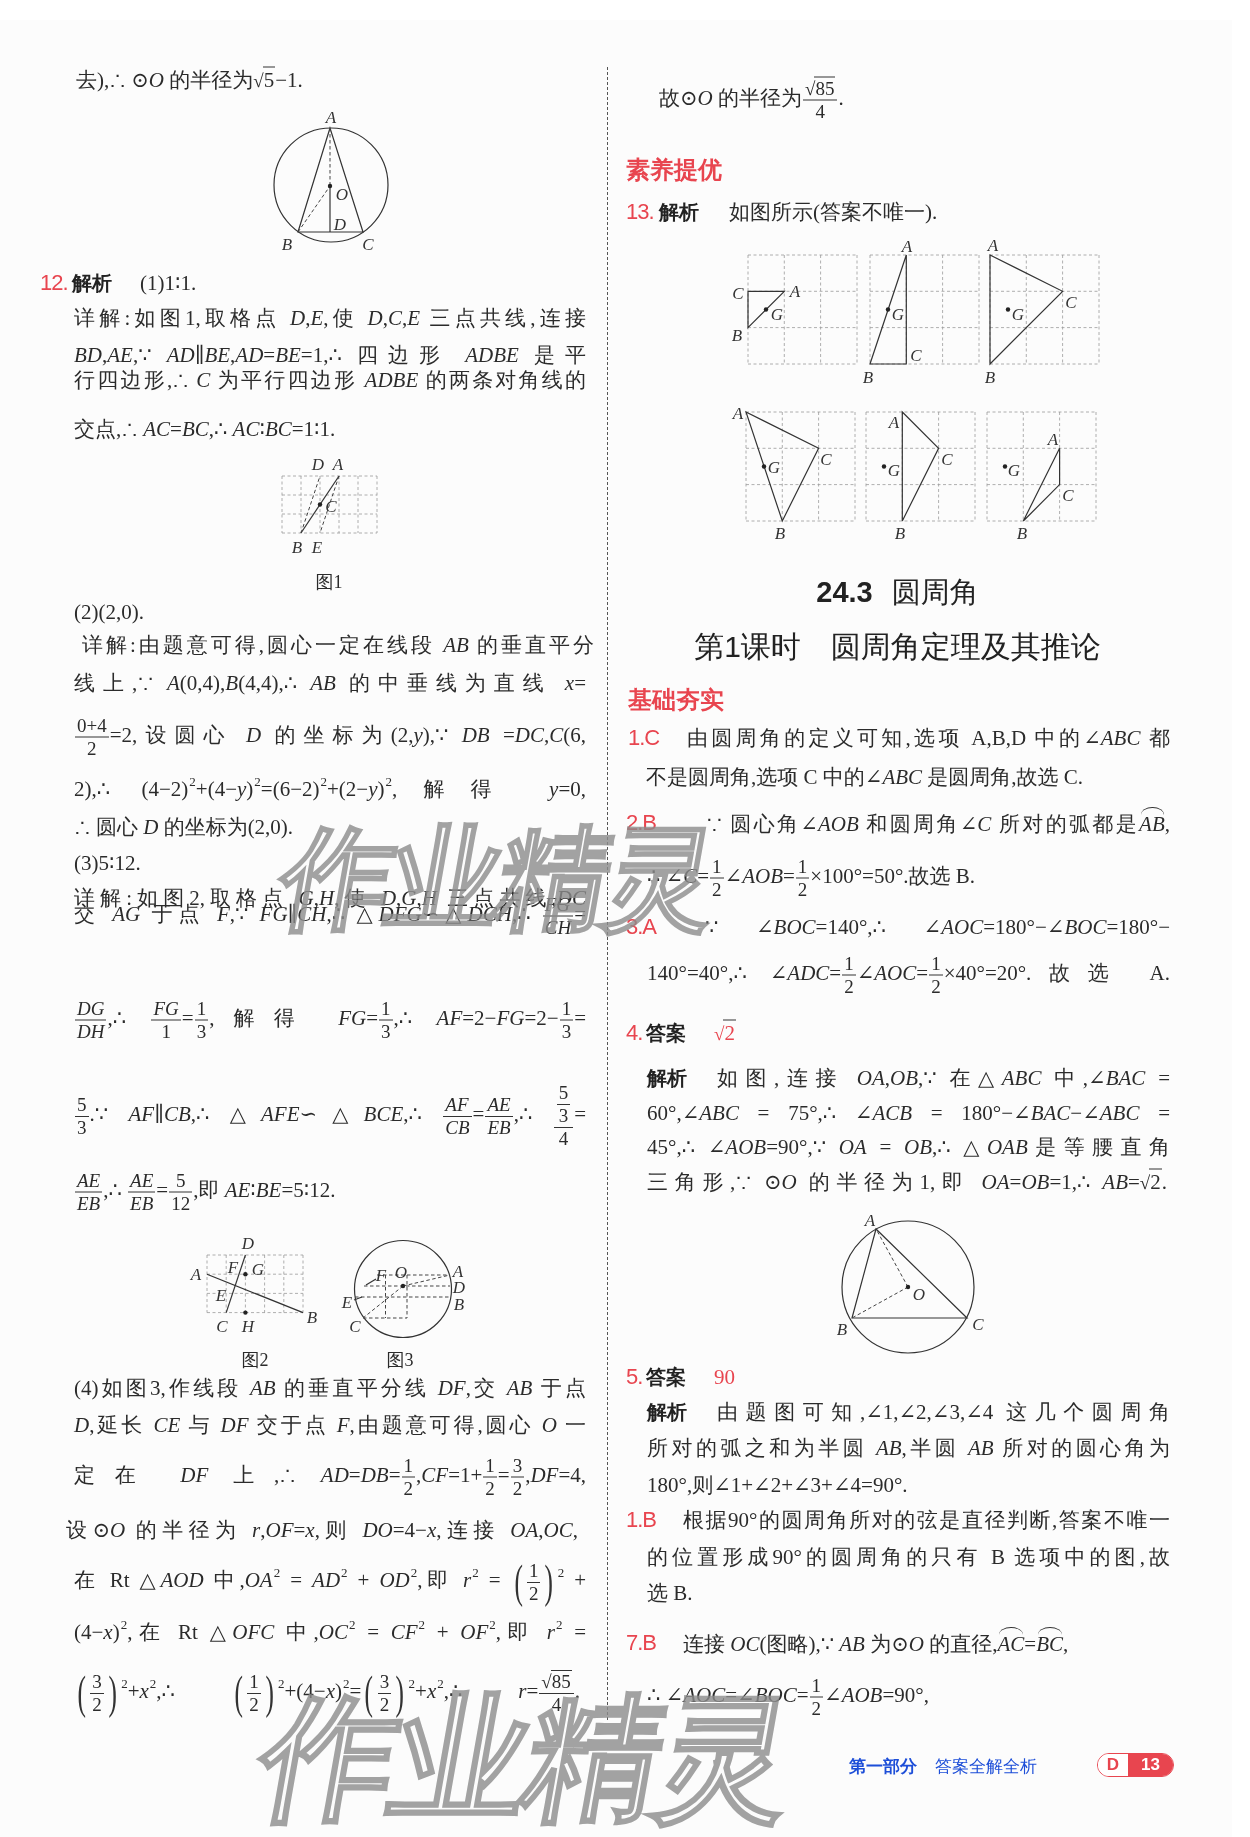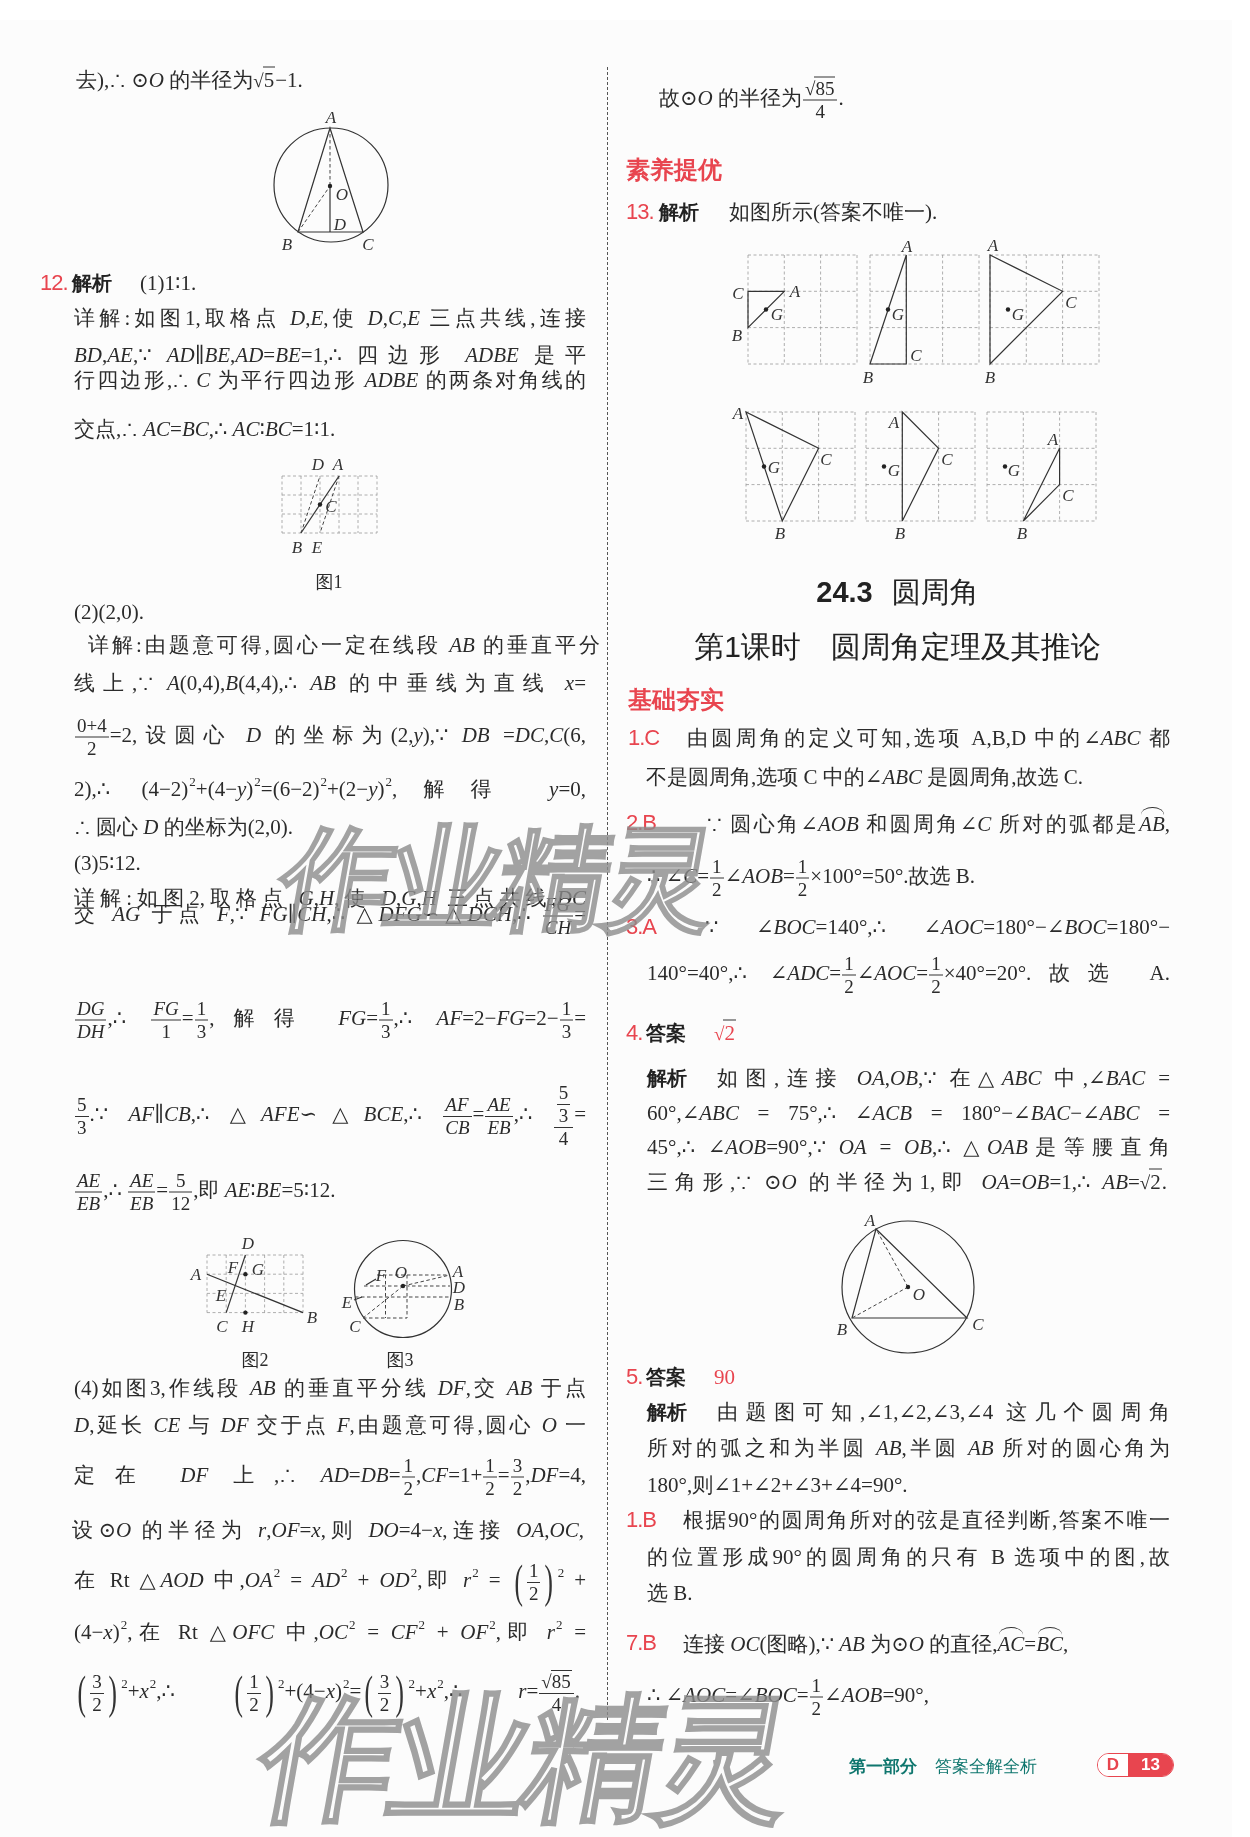--- a/index.html
+++ b/index.html
@@ -66,21 +66,21 @@
     font-family: "Liberation Serif", "DejaVu Serif", serif; font-style: italic; font-size: 17px;
     fill: #333; text-anchor: middle; dominant-baseline: central;
   }
   .grid { fill: none; stroke: #9a9a9a; stroke-width: 0.8; stroke-dasharray: 3 2.5; }
   .solid { fill: none; stroke: #333; stroke-width: 1.2; }
   .dash { fill: none; stroke: #444; stroke-width: 1; stroke-dasharray: 3.5 2.5; }
   .dot { fill: #222; }
 
   .foot {
     position: absolute; transform: translateY(-50%); white-space: nowrap;
-    font-family: "DejaVu Sans", "Liberation Sans", sans-serif; font-size: 17px; color: #0f766e;
+    font-family: "DejaVu Sans", "Liberation Sans", sans-serif; font-size: 17px; color: #1d4ed8;
   }
   .foot .b { font-weight: bold; margin-right: 18px; }
   .badge {
     position: absolute; display: flex; border: 1.5px solid #e8454f; border-radius: 12px; overflow: hidden;
     font-family: "Liberation Sans", "DejaVu Sans", sans-serif; font-weight: bold; font-size: 17px; line-height: 22px;
   }
   .badge .bl { width: 30px; text-align: center; color: #e8454f; background: #fff; }
   .badge .br { flex: 1; text-align: center; color: #fff; background: #e8454f; }
 
   .wm {
@@ -129,21 +129,21 @@
   <circle class="dot" cx="50" cy="52.5" r="2.2"></circle>
   <text x="48" y="12">D</text>
   <text x="68" y="12">A</text>
   <text x="61" y="54">C</text>
   <text x="27" y="95">B</text>
   <text x="47" y="95">E</text>
 </svg>
 <div class="cap" style="left:279px;top:582px;width:100px">图1</div>
 
 <div class="ln" style="left:74px;top:612px">(2)(2,0).</div>
-<div class="ln j" style="left:88px;top:645px;width:512px">详解:由题意可得,圆心一定在线段 <i class="v">AB</i> 的垂直平分</div>
+<div class="ln j" style="left:82px;top:645px;width:512px">详解:由题意可得,圆心一定在线段 <i class="v">AB</i> 的垂直平分</div>
 <div class="ln j" style="left:74px;top:683px;width:512px">线上,∵ <i class="v">A</i>(0,4),<i class="v">B</i>(4,4),∴ <i class="v">AB</i> 的中垂线为直线 <i class="v">x</i>=</div>
 <div class="ln j" style="left:74px;top:737px;width:512px"><span class="frac">
       <span class="num">0+4</span>
       <span class="den">2</span>
     </span>=2,设圆心 <i class="v">D</i> 的坐标为(2,<i class="v">y</i>),∵ <i class="v">DB</i> =<i class="v">DC</i>,<i class="v">C</i>(6,</div>
 <div class="ln j" style="left:74px;top:790px;width:512px">2),∴ (4−2)<sup class="sp">2</sup>+(4−<i class="v">y</i>)<sup class="sp">2</sup>=(6−2)<sup class="sp">2</sup>+(2−<i class="v">y</i>)<sup class="sp">2</sup>,解得 <i class="v">y</i>=0,</div>
 <div class="ln" style="left:74px;top:827px">∴ 圆心 <i class="v">D</i> 的坐标为(2,0).</div>
 
 <div class="ln" style="left:74px;top:863px">(3)5∶12.</div>
 <div class="ln j" style="left:74px;top:898px;width:512px">详解:如图2,取格点 <i class="v">G</i>,<i class="v">H</i>,使 <i class="v">D</i>,<i class="v">G</i>,<i class="v">H</i> 三点共线,<i class="v">DC</i></div>
@@ -234,21 +234,21 @@
 <div class="ln j" style="left:74px;top:1477px;width:512px">定在 <i class="v">DF</i> 上,∴ <i class="v">AD</i>=<i class="v">DB</i>=<span class="frac">
       <span class="num">1</span>
       <span class="den">2</span>
     </span>,<i class="v">CF</i>=1+<span class="frac">
       <span class="num">1</span>
       <span class="den">2</span>
     </span>=<span class="frac">
       <span class="num">3</span>
       <span class="den">2</span>
     </span>,<i class="v">DF</i>=4,</div>
-<div class="ln j" style="left:72px;top:1530px;width:512px">设⊙<i class="v">O</i> 的半径为 <i class="v">r</i>,<i class="v">OF</i>=<i class="v">x</i>,则 <i class="v">DO</i>=4−<i class="v">x</i>,连接 <i class="v">OA</i>,<i class="v">OC</i>,</div>
+<div class="ln j" style="left:66px;top:1530px;width:512px">设⊙<i class="v">O</i> 的半径为 <i class="v">r</i>,<i class="v">OF</i>=<i class="v">x</i>,则 <i class="v">DO</i>=4−<i class="v">x</i>,连接 <i class="v">OA</i>,<i class="v">OC</i>,</div>
 <div class="ln j" style="left:74px;top:1582px;width:512px">在 <span class="rm">Rt</span> △<i class="v">AOD</i> 中,<i class="v">OA</i><sup class="sp">2</sup> = <i class="v">AD</i><sup class="sp">2</sup> + <i class="v">OD</i><sup class="sp">2</sup>,即 <i class="v">r</i><sup class="sp">2</sup> = <span class="bpw">
       <span class="bp">(</span>
       <span class="frac">
         <span class="num">1</span>
         <span class="den">2</span>
       </span>
       <span class="bp">)</span>
     </span><sup class="sp">2</sup> +</div>
 <div class="ln j" style="left:74px;top:1633px;width:512px">(4−<i class="v">x</i>)<sup class="sp">2</sup>,在 <span class="rm">Rt</span> △<i class="v">OFC</i> 中,<i class="v">OC</i><sup class="sp">2</sup> = <i class="v">CF</i><sup class="sp">2</sup> + <i class="v">OF</i><sup class="sp">2</sup>,即 <i class="v">r</i><sup class="sp">2</sup> =</div>
 <div class="ln j" style="left:74px;top:1693px;width:506px"><span class="bpw">

